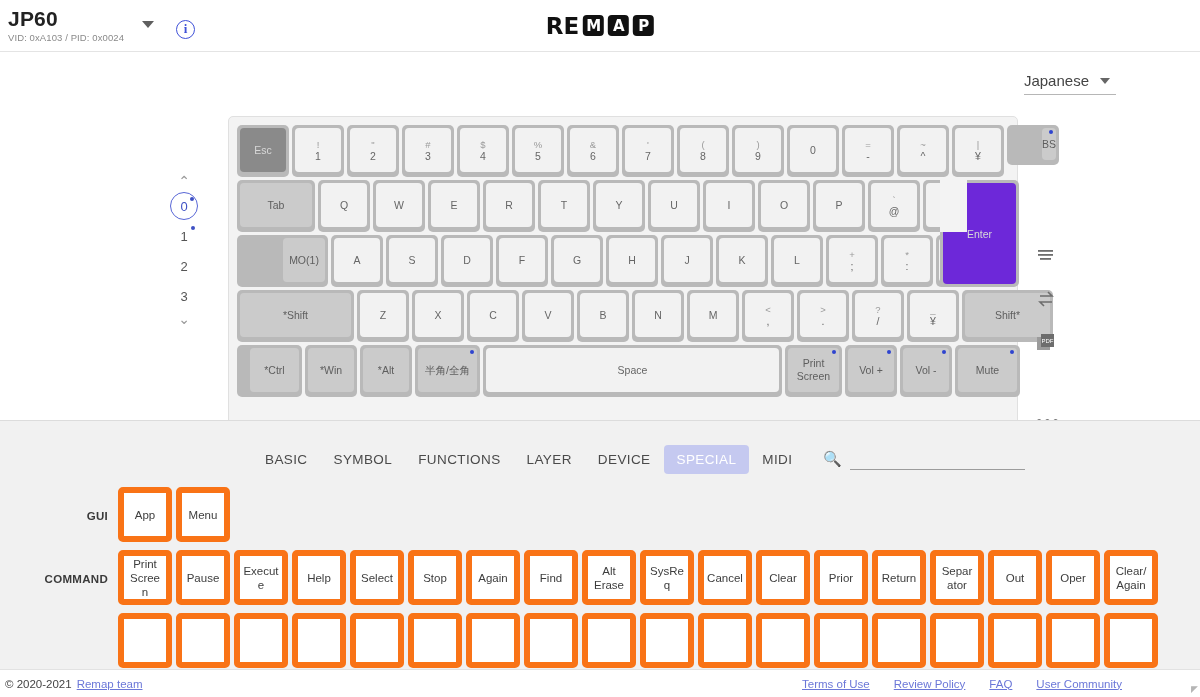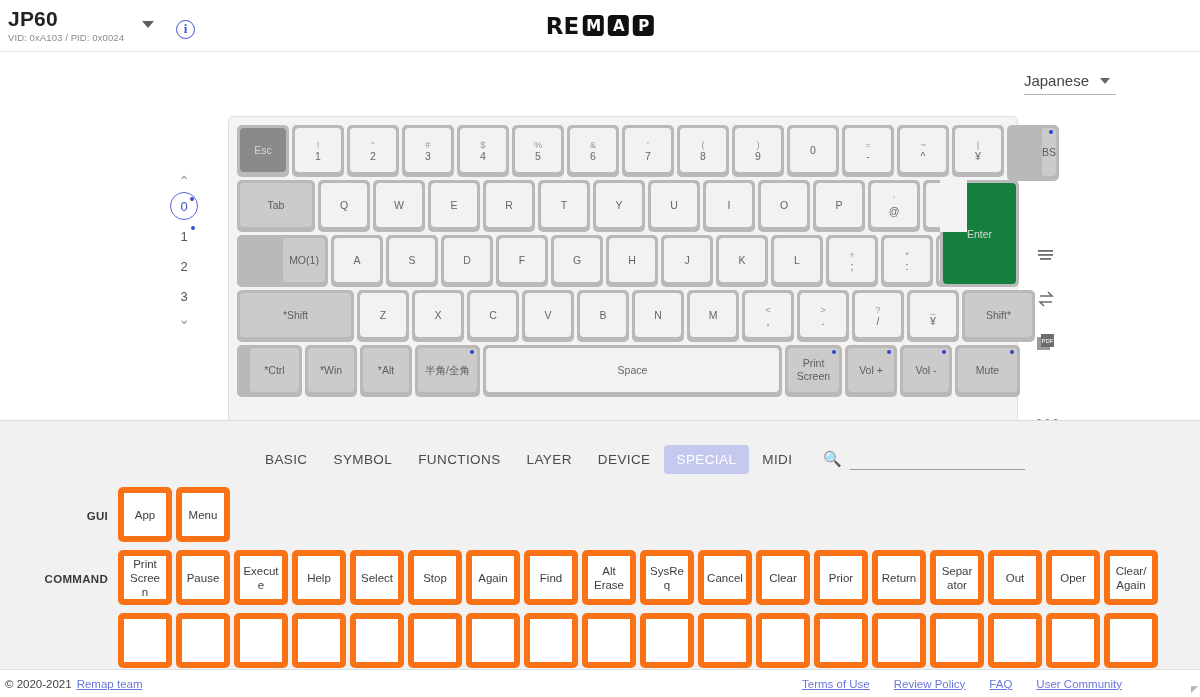--- a/index.html
+++ b/index.html
@@ -89,21 +89,21 @@
   .key .bdot { position: absolute; top: 5px; right: 6px; width: 4px; height: 4px; border-radius: 50%; background: #2f44cf; z-index: 4;}
   .cap .top { font-size: 9.5px; color: #9a9a9a; line-height: 11px; }
   .cap .bot { font-size: 10.5px; line-height: 12px; }
   .cap .sgl { font-size: 10.5px; }
 
   
   .enter-key {
     position: absolute; background: #b9b9b9; border-radius: 5px; padding: 3px;
   }
   .enter-cap {
-    width: 100%; height: 100%; background: #15803d; color: #d8d8d8; border-radius: 4px;
+    width: 100%; height: 100%; background: #6d28d9; color: #d8d8d8; border-radius: 4px;
     display:flex; align-items:center; justify-content:center; font-size: 10.5px; text-align: center;
   }
   .enter-notch {
     position: absolute; background: #f3f3f3; left: 0; top: 0;
   }
 
   
   .tools { position: absolute; left: 1035px; top: 192px; display: flex; flex-direction: column; gap: 22px; align-items: center;}
   .tool { width: 22px; height: 22px; cursor: pointer; color: #6d6d6d; display:flex;align-items:center;justify-content:center;}
   .dots-menu { position: absolute; left: 1036px; top: 360px; color: #777; font-size: 18px; letter-spacing: 2px; cursor: pointer;}
@@ -275,21 +275,21 @@
               <div class="top">~</div>
               <div class="bot">^</div>
             </div>
           </div>
           <div class="key " style="width: 52px; height: 52px;">
             <div class="cap">
               <div class="top">|</div>
               <div class="bot">¥</div>
             </div>
           </div>
-          <div class="key mid" style="width: 52px; height: 56px; padding-left: 35px;">
+          <div class="key mid" style="width: 52px; height: 40px; padding-left: 35px;">
             <span class="bdot"></span>
             <div class="cap">
               <div class="sgl">BS</div>
             </div>
           </div>
         </div>
         <div class="krow" style="left: 8px; top: 63px;">
           <div class="key mid" style="width: 78px; height: 52px;">
             <div class="cap">
               <div class="sgl">Tab</div>
@@ -486,21 +486,21 @@
               <div class="top">?</div>
               <div class="bot">/</div>
             </div>
           </div>
           <div class="key " style="width: 52px; height: 52px;">
             <div class="cap">
               <div class="top">_</div>
               <div class="bot">¥</div>
             </div>
           </div>
-          <div class="key mid" style="width: 73px; height: 52px;">
+          <div class="key mid" style="width: 91px; height: 52px;">
             <div class="cap">
               <div class="sgl">Shift*</div>
             </div>
           </div>
         </div>
         <div class="krow" style="left: 8px; top: 228px;">
           <div class="key mid" style="width: 65px; height: 52px; padding-left: 13px;">
             <div class="cap">
               <div class="sgl">*Ctrl</div>
             </div>

